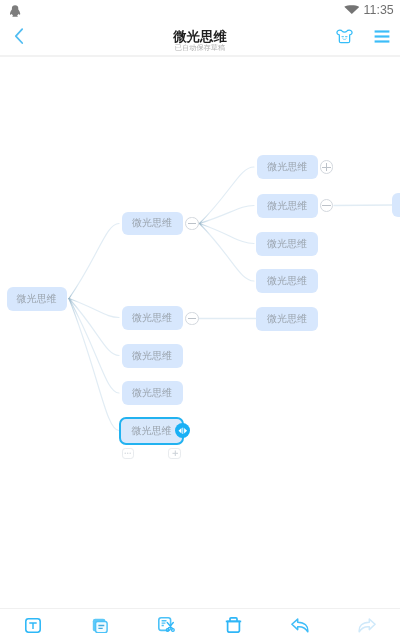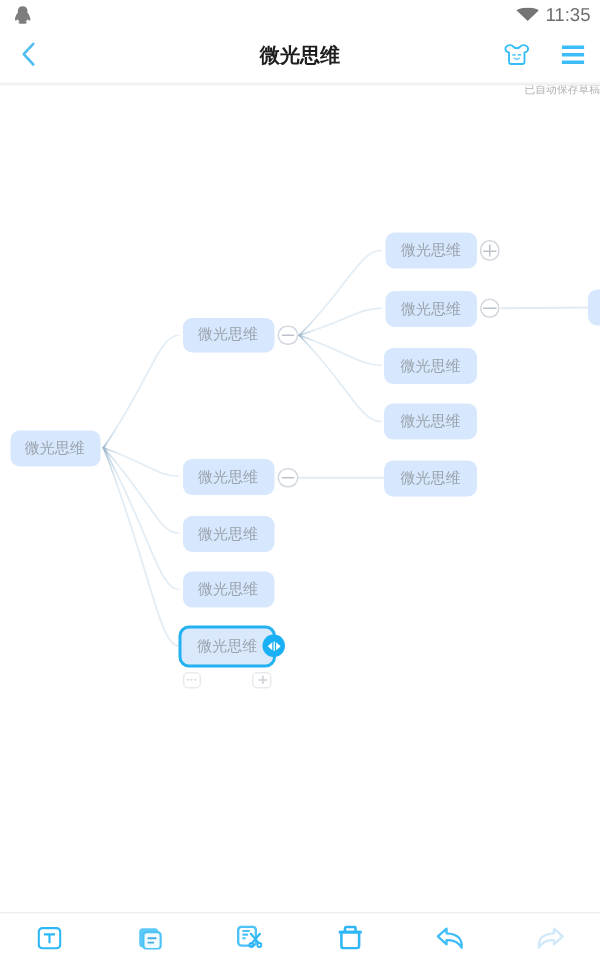--- a/index.html
+++ b/index.html
@@ -11,21 +11,21 @@
   .statusbar{position:absolute;top:0;left:0;width:400px;height:20px;}
   .sb-left{position:absolute;left:10.4px;top:3.8px;}
   .sb-right{position:absolute;right:6.3px;top:0;display:flex;align-items:baseline;gap:6px;}
   .sb-time{font-size:12.4px;color:#6e6e6e;letter-spacing:0px;position:absolute;right:0;top:3.6px;line-height:12px;white-space:nowrap;}
 
   
   .navbar{position:absolute;top:24px;left:0;width:400px;height:33px;}
   .nav-back{position:absolute;left:9.5px;top:1.5px;width:20px;height:20px;}
   .nav-title-wrap{position:absolute;left:0;top:0;width:400px;text-align:center;padding-top:5.5px;}
   .nav-title{font-size:13.4px;font-weight:bold;color:#1e1e1e;line-height:14px;}
-  .nav-sub{font-size:7.2px;color:#b0b0b0;line-height:8px;margin-top:12px;text-align:right;}
+  .nav-sub{font-size:7.2px;color:#b0b0b0;line-height:8px;margin-top:0;}
   .nav-icons{position:absolute;right:10.4px;top:5px;display:flex;align-items:center;gap:21px;}
   .nav-ic{display:flex;align-items:center;justify-content:center;}
   .divider{position:absolute;top:55px;left:0;width:400px;height:1.5px;background:#f2f2f2;}
 
   
   .canvas{position:absolute;top:58px;left:0;width:400px;height:536px;overflow:hidden;}
   .edges{position:absolute;top:0;left:0;width:400px;height:638px;}
   .node{position:absolute;background:#d7e7fd;border-radius:6px;display:flex;align-items:center;justify-content:center;}
   .node span{font-size:10px;color:#9aa3ad;letter-spacing:0px;}
   .node.sel{background:#d9e8fb;border:2px solid #22b2f0;border-radius:7px;}

